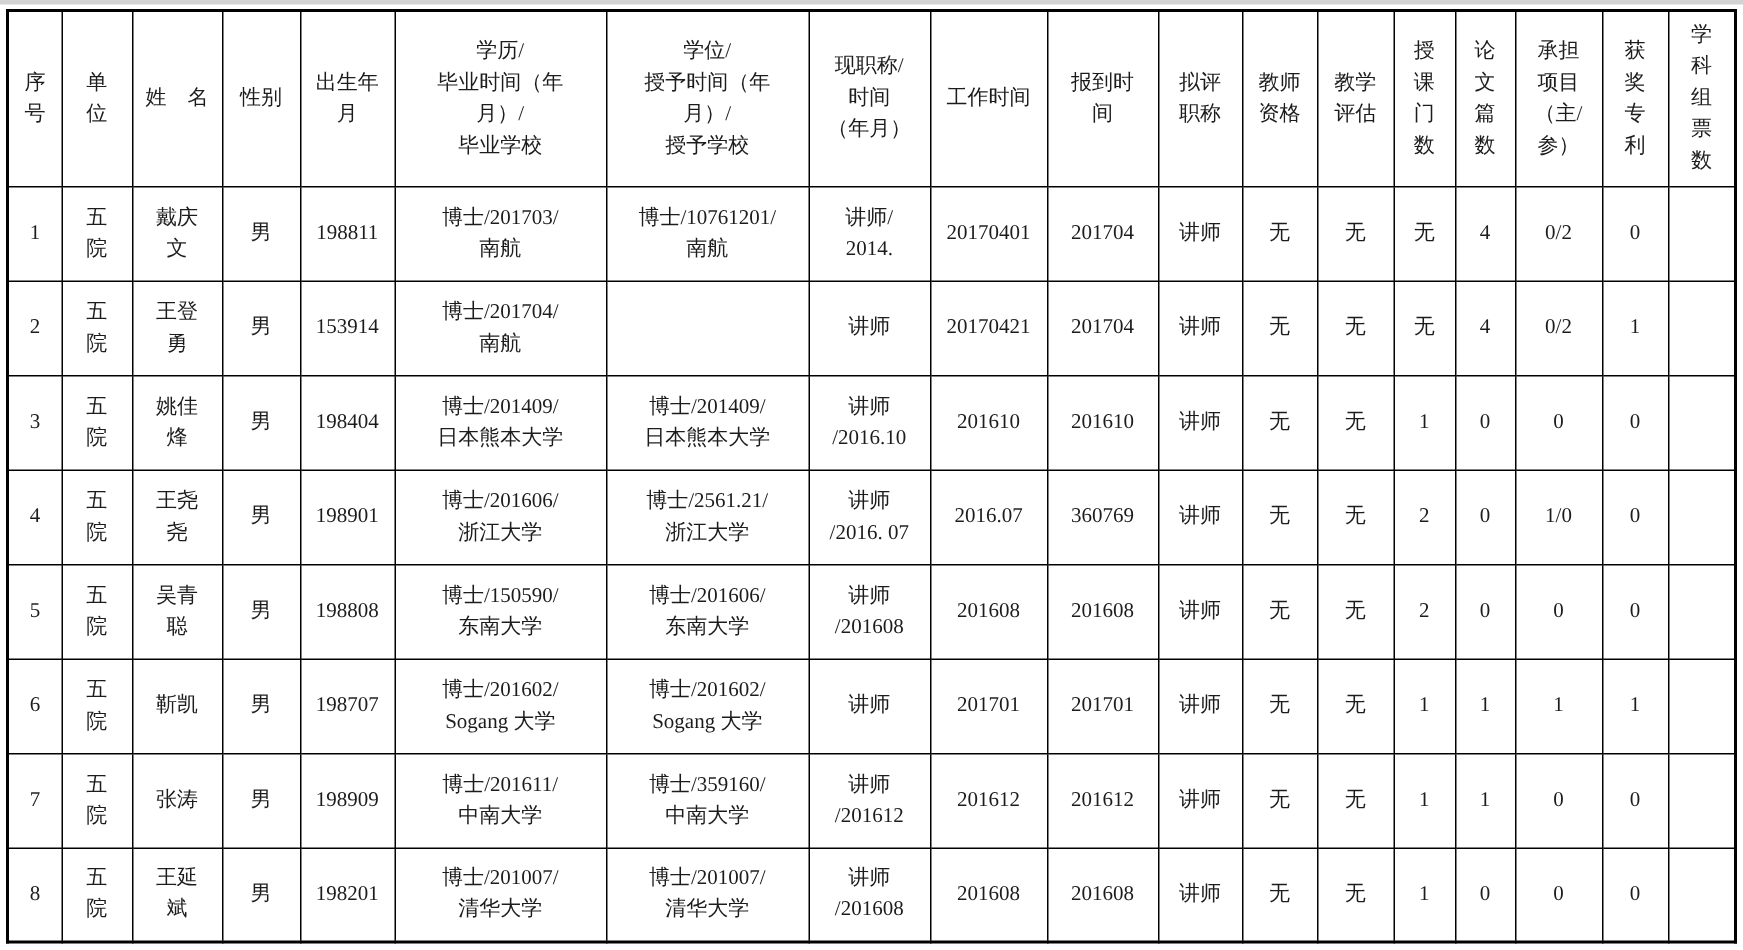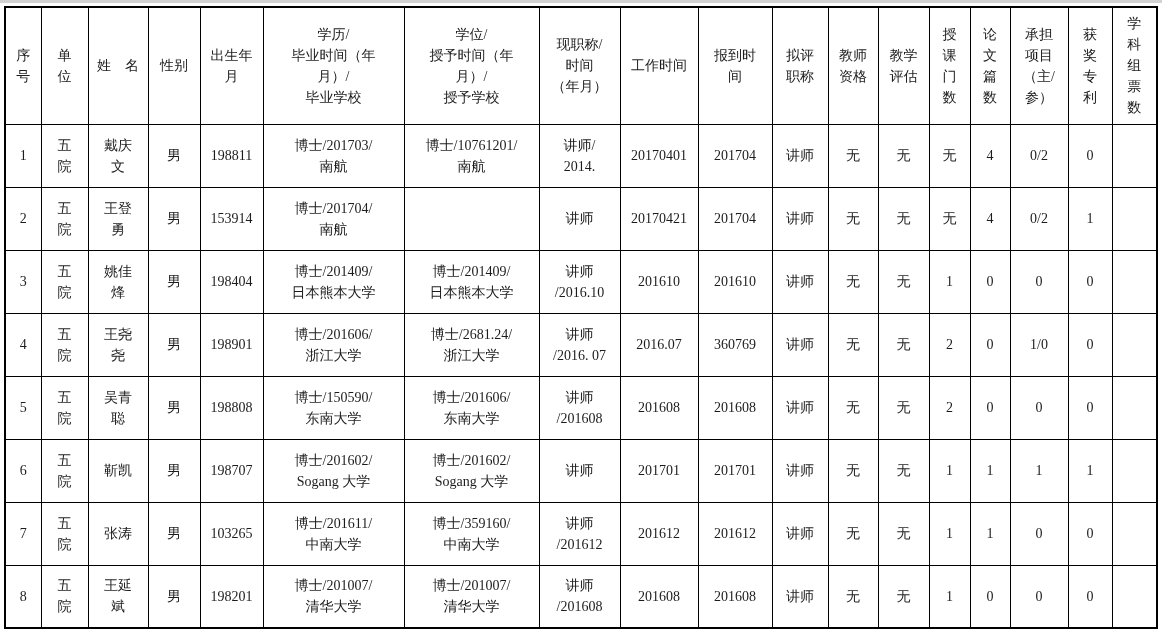--- a/index.html
+++ b/index.html
@@ -203,21 +203,21 @@
       <tr>
         <td>4</td>
         <td>五
 院</td>
         <td>王尧
 尧</td>
         <td>男</td>
         <td>198901</td>
         <td>博士/201606/
 浙江大学</td>
-        <td>博士/2681.24/
+        <td>博士/2561.21/
 浙江大学</td>
         <td>讲师
 /2016. 07</td>
         <td>2016.07</td>
         <td>360769</td>
         <td>讲师</td>
         <td>无</td>
         <td>无</td>
         <td>2</td>
         <td>0</td>
@@ -272,21 +272,21 @@
         <td>1</td>
         <td>1</td>
         <td></td>
       </tr>
       <tr>
         <td>7</td>
         <td>五
 院</td>
         <td>张涛</td>
         <td>男</td>
-        <td>103265</td>
+        <td>198909</td>
         <td>博士/201611/
 中南大学</td>
         <td>博士/359160/
 中南大学</td>
         <td>讲师
 /201612</td>
         <td>201612</td>
         <td>201612</td>
         <td>讲师</td>
         <td>无</td>

